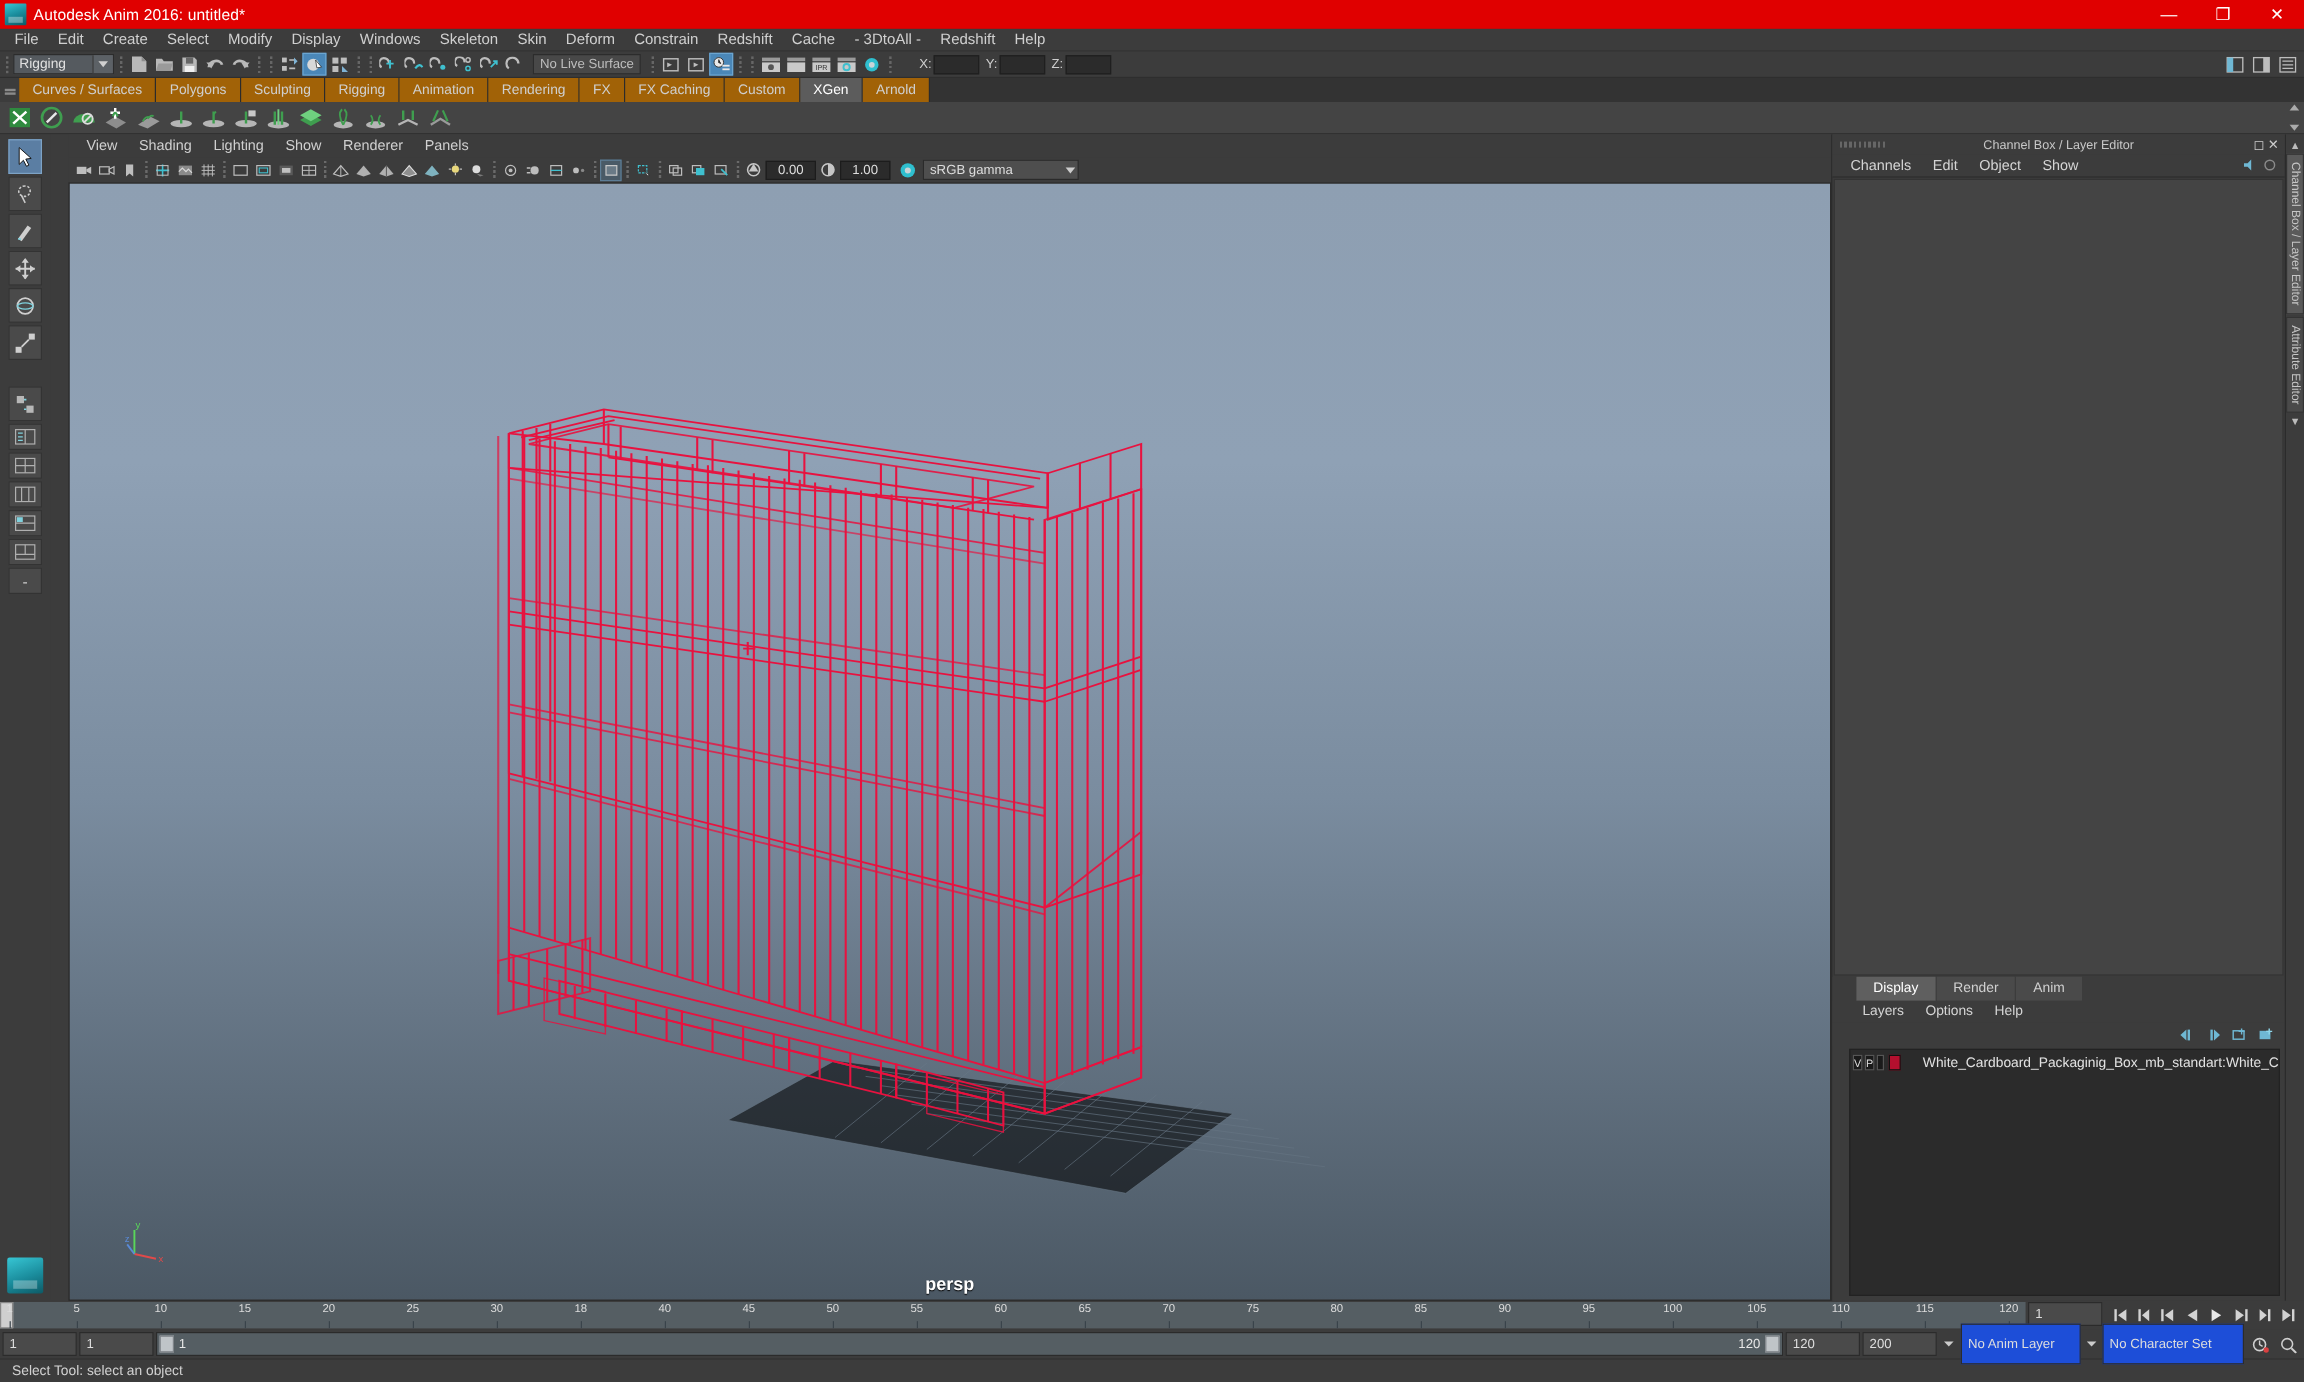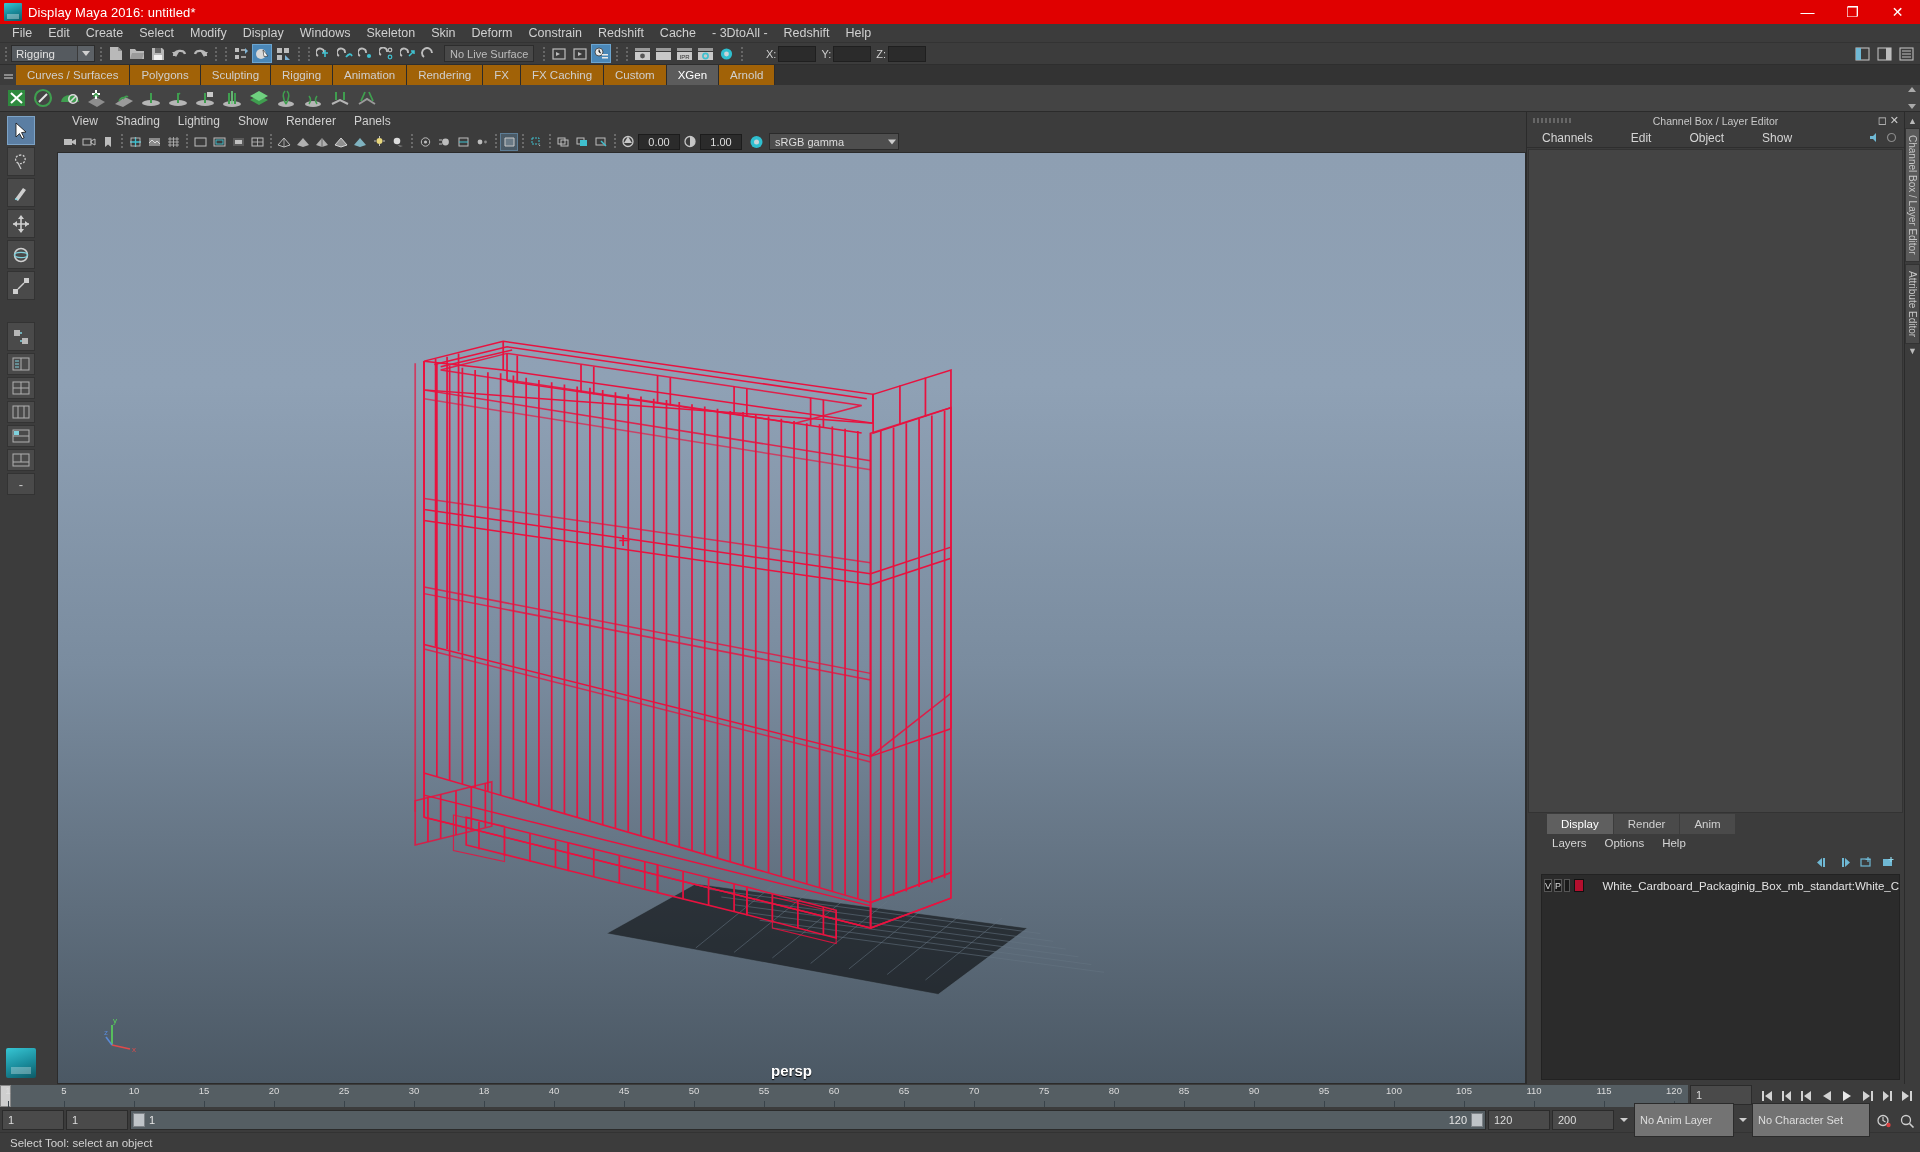--- a/index.html
+++ b/index.html
@@ -124,21 +124,21 @@
      border:1px solid #2b2b2b; min-height:0; }
   .vp-label { position:absolute; left:50%; transform:translateX(-50%); bottom:4px; color:#fff; font-size:15px; font-weight:bold; text-shadow:0 1px 1px #000;text-align:center;}
   .axis { position:absolute; left:46px; bottom:30px; width:40px; height:40px; }
 
   
   .rightdock { width:378px; flex:0 0 378px; display:flex; flex-direction:column; background:#3c3c3c; border-left:1px solid #2b2b2b;}
   .dock-title { height:17px; background:#3c3c3c; display:flex; align-items:center; justify-content:center; position:relative; font-size:10.5px; color:#c8c8c8;}
   .dock-title .dots{position:absolute;left:6px;top:6px;width:40px;height:5px;background:repeating-linear-gradient(to right,#666 0 2px,transparent 2px 4px);}
   .dock-title .x{position:absolute;right:5px;top:2px;font-size:11px;color:#ccc;}
   .dock-title .min{position:absolute;right:17px;top:2px;font-size:11px;color:#ccc;}
-  .cb-menubar { height:19px; background:#3c3c3c; display:flex; align-items:center; padding-left:6px; border-bottom:1px solid #2e2e2e;gap:20px;}
+  .cb-menubar { height:19px; background:#3c3c3c; display:flex; align-items:center; padding-left:6px; border-bottom:1px solid #2e2e2e;}
   .cb-menu { padding:0 9px; font-size:12px; color:#d5d5d5; line-height:19px;}
   .cb-body { flex:1 1 auto; background:#444; border:1px solid #333; margin:1px; min-height:0; position:relative;}
   .cb-icons { position:absolute; right:4px; top:-19px; display:flex; gap:4px;}
   .layer-panel { flex:0 0 270px; display:flex; flex-direction:column; background:#3c3c3c; }
   .ltabs { height:20px; display:flex; align-items:stretch; padding-left:20px; gap:1px;}
   .ltab { padding:0 14px; display:flex; align-items:center; font-size:11.5px; background:#4a4a4a; color:#d0d0d0;}
   .ltab.active { background:#5f5f5f; color:#fff;}
   .lmenubar { height:18px; display:flex; align-items:center; padding-left:16px; background:#3c3c3c;}
   .lmenu { padding:0 9px; font-size:11.5px; color:#d5d5d5; line-height:18px;}
   .lbtns { height:20px; display:flex; align-items:center; justify-content:flex-end; padding-right:8px; gap:7px; background:#3c3c3c;}
@@ -165,39 +165,39 @@
   .pbtn { width:18px;height:18px;display:flex;align-items:center;justify-content:center;}
 
   
   .rangebar { height:24px; flex:0 0 24px; background:#3c3c3c; display:flex; align-items:center; gap:2px; padding:0 2px;}
   .rfield { height:20px; background:#4a4a4a; border:1px solid #2b2b2b; color:#ddd; font-size:11px; display:flex; align-items:center; padding-left:5px;}
   .rangetrack { flex:1 1 auto; height:20px; background:#555e63; position:relative; border:1px solid #2b2b2b; display:flex; align-items:center;}
   .rangetrack .lh{position:absolute;left:2px;top:2px;width:12px;bottom:2px;background:#bfc4c8;border:1px solid #7d8287;}
   .rangetrack .rh{position:absolute;right:2px;top:2px;width:12px;bottom:2px;background:#bfc4c8;border:1px solid #7d8287;}
   .rangetrack .lnum{position:absolute;left:18px;font-size:11px;color:#e6e6e6;}
   .rangetrack .rnum{position:absolute;right:18px;font-size:11px;color:#e6e6e6;}
-  .selbox { height:28px; background:#737373; border:1px solid #2b2b2b; color:#ddd; font-size:11px; display:flex; align-items:center; padding:16px 5px; position:relative;}
+  .selbox { height:28px; background:#1d4ed8; border:1px solid #2b2b2b; color:#ddd; font-size:11px; display:flex; align-items:center; padding:16px 5px; position:relative;}
 
   
   .cmdbar { height:24px; flex:0 0 24px; background:#3c3c3c; display:flex; align-items:center; gap:3px; padding:0 3px;}
   .mel { width:54px; height:20px; background:#3c3c3c; color:#d8d8d8; font-size:11.5px; display:flex; align-items:center; padding-left:10px;}
   .cmdinput { height:20px; background:#2b2b2b; border:1px solid #1f1f1f; }
   .cmdbtn { width:20px;height:20px;display:flex;align-items:center;justify-content:center;background:#4a4a4a;border:1px solid #333;}
 
   
   .statusbar { height:20px; flex:0 0 20px; background:#3c3c3c; display:flex; align-items:center; padding-left:10px; font-size:11.5px; color:#d2d2d2; border-top:1px solid #333;}
 </style>
 </head>
 <body>
 
 <div class="app">
 
   <div class="titlebar">
     <div class="title-logo"></div>
-    <div class="title-text">Display Maya 2016: untitled*</div>
+    <div class="title-text">Autodesk Anim 2016: untitled*</div>
     <div class="win-btns">
       <div class="win-btn">—</div>
       <div class="win-btn">❐</div>
       <div class="win-btn close">✕</div>
     </div>
   </div>
 
   <div class="menubar">
     <div class="menu-item">File</div>
     <div class="menu-item">Edit</div>

